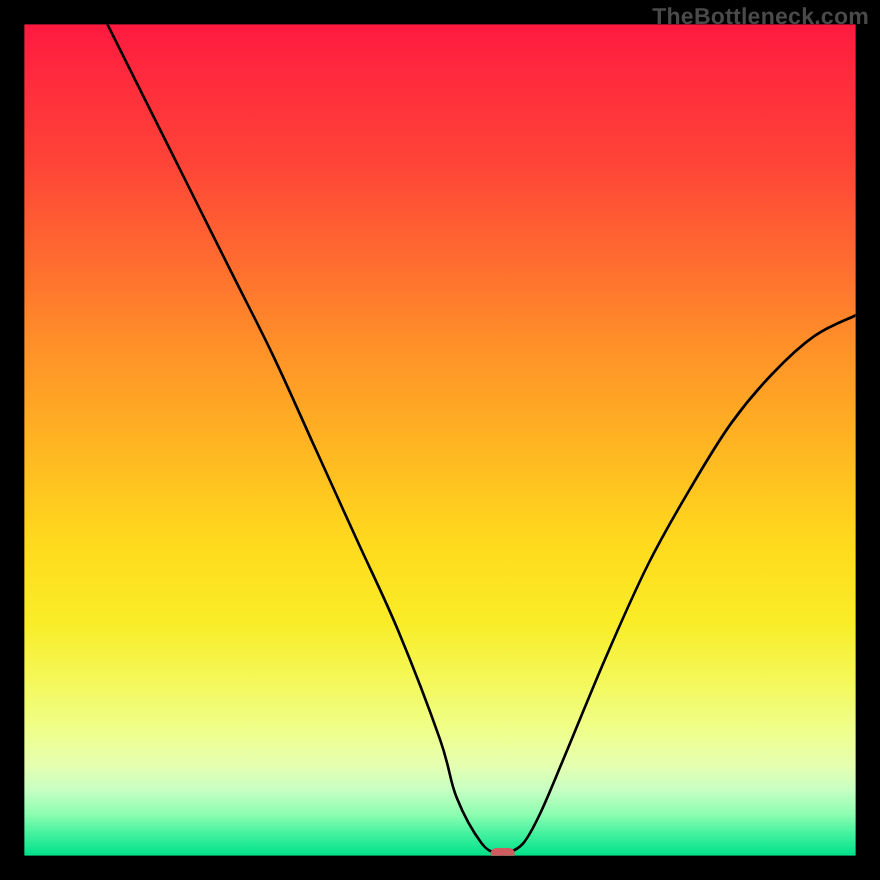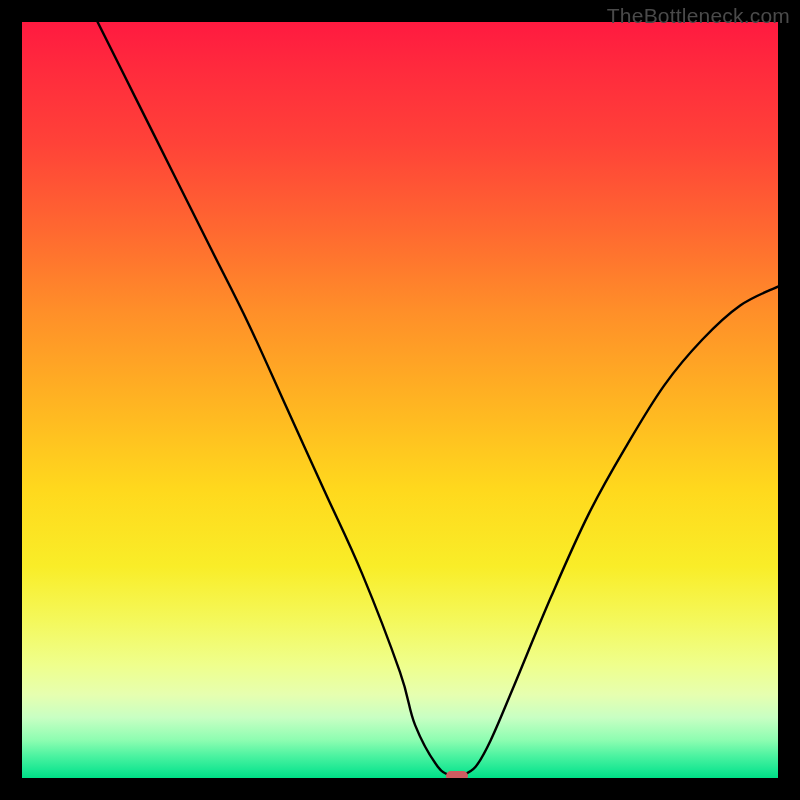--- a/index.html
+++ b/index.html
@@ -16,21 +16,21 @@
     width: 800px;
     height: 800px;
     background: #000;
   }
   .watermark {
     position: absolute;
     top: 4px;
     right: 10px;
     color: #4a4a4a;
     font-size: 21px;
-    font-weight: 400;
+    font-weight: 700;
     letter-spacing: 0.2px;
     z-index: 20;
   }
   .plot {
     position: absolute;
     left: 22px;
     top: 22px;
     width: 756px;
     height: 756px;
     overflow: hidden;

